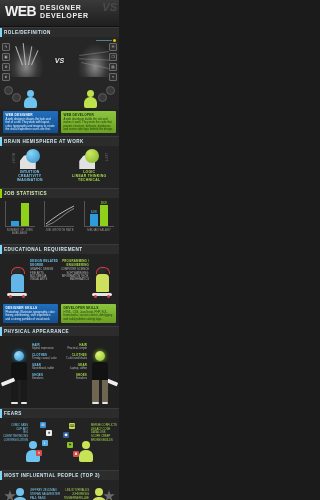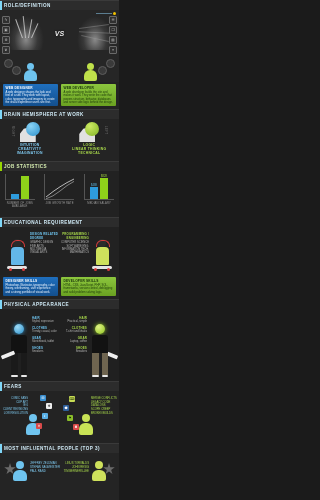--- a/index.html
+++ b/index.html
@@ -261,20 +261,28 @@
   .infl-names.r{right:30px;text-align:right;}
   .infl-names div{font-size:2.8px;line-height:3.9px;}
   .infl-names.l div{color:#7fc9ef;}
   .infl-names.r div{color:#a9d94b;}
 </style>
 </head>
 <body>
 
 <div class="page">
 
+  <div class="header">
+    <div class="hdr-web">WEB</div>
+    <div class="hdr-right">
+      <span class="hdr-designer">DESIGNER</span>
+      <span class="hdr-developer">DEVELOPER</span>
+    </div>
+    <div class="hdr-vs-ghost">VS</div>
+  </div>
 
   <div class="sec-bar">
     <span class="tick"></span>
     <span class="sec-title">ROLE/DEFINITION</span>
   </div>
 
   <div class="role-wrap">
     <div class="badge-top">
       <span class="bline"></span>
       <span class="dot"></span>

